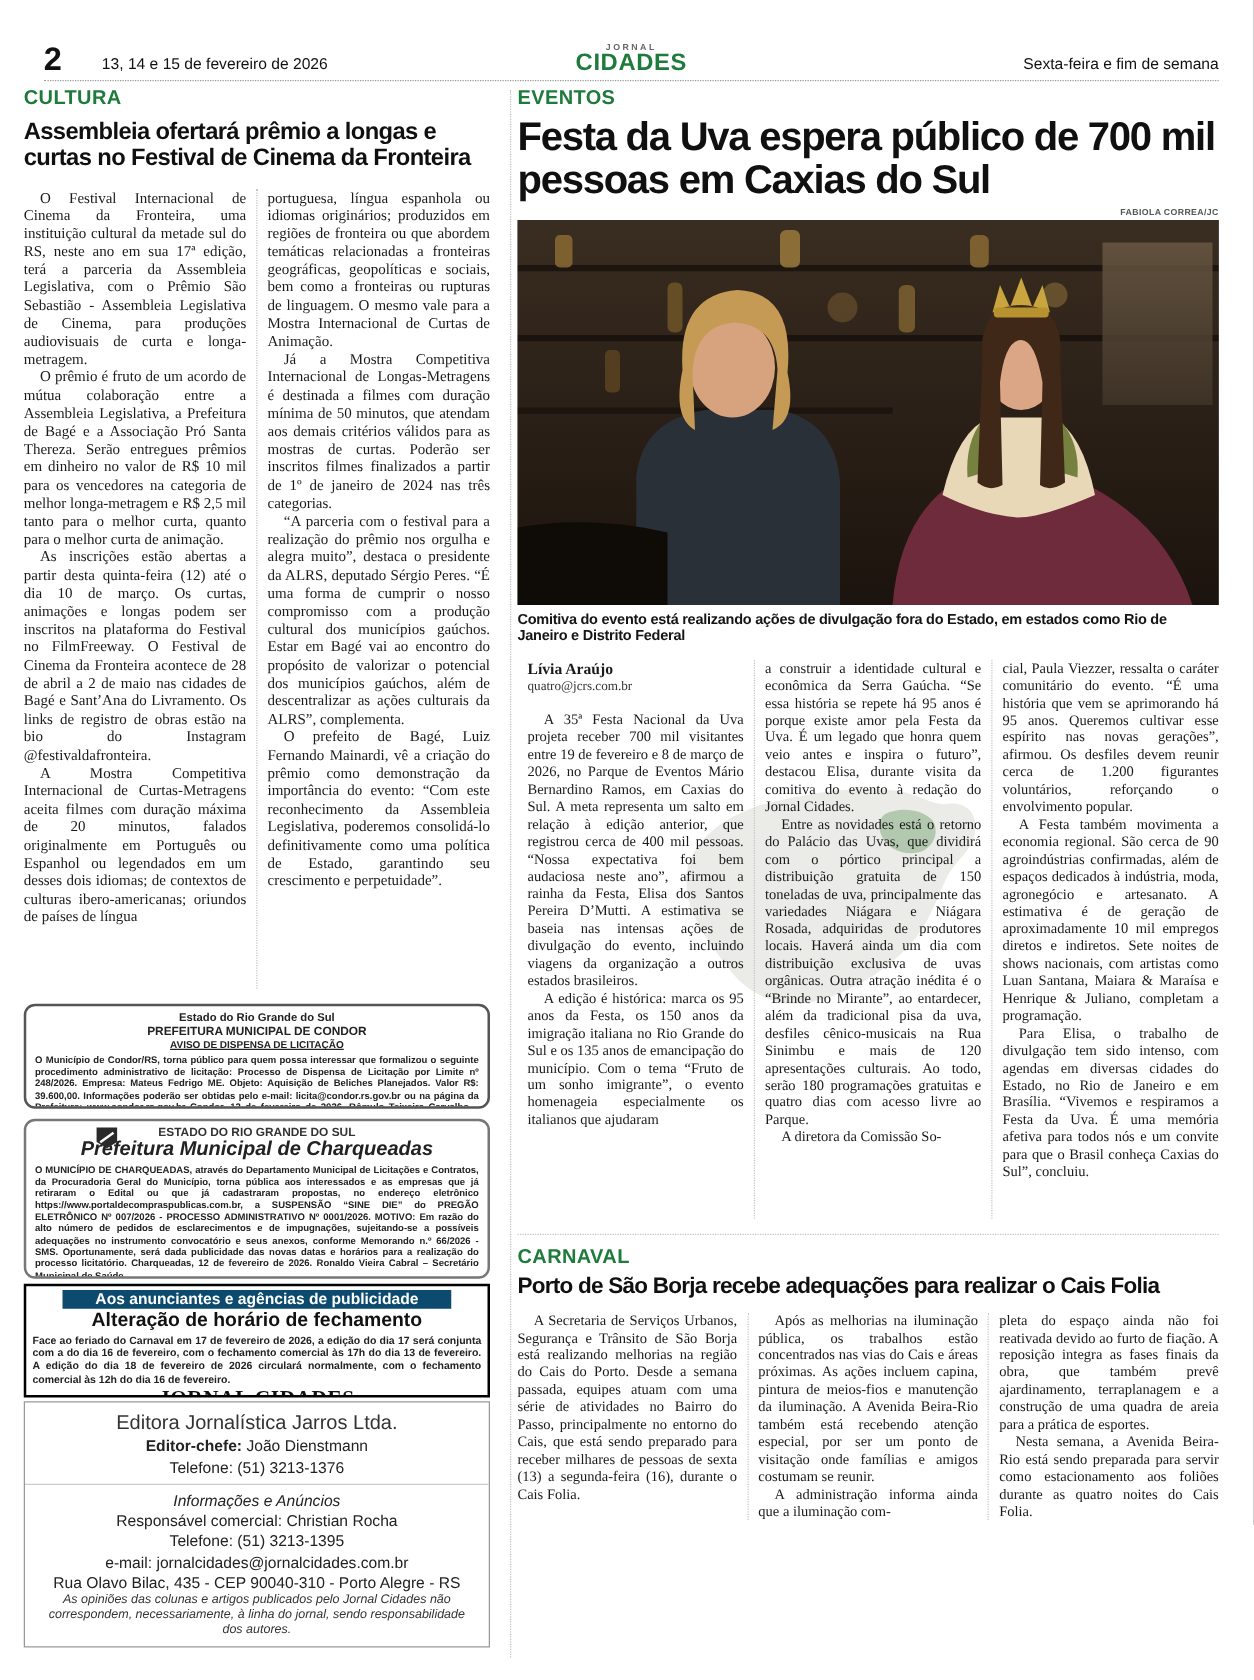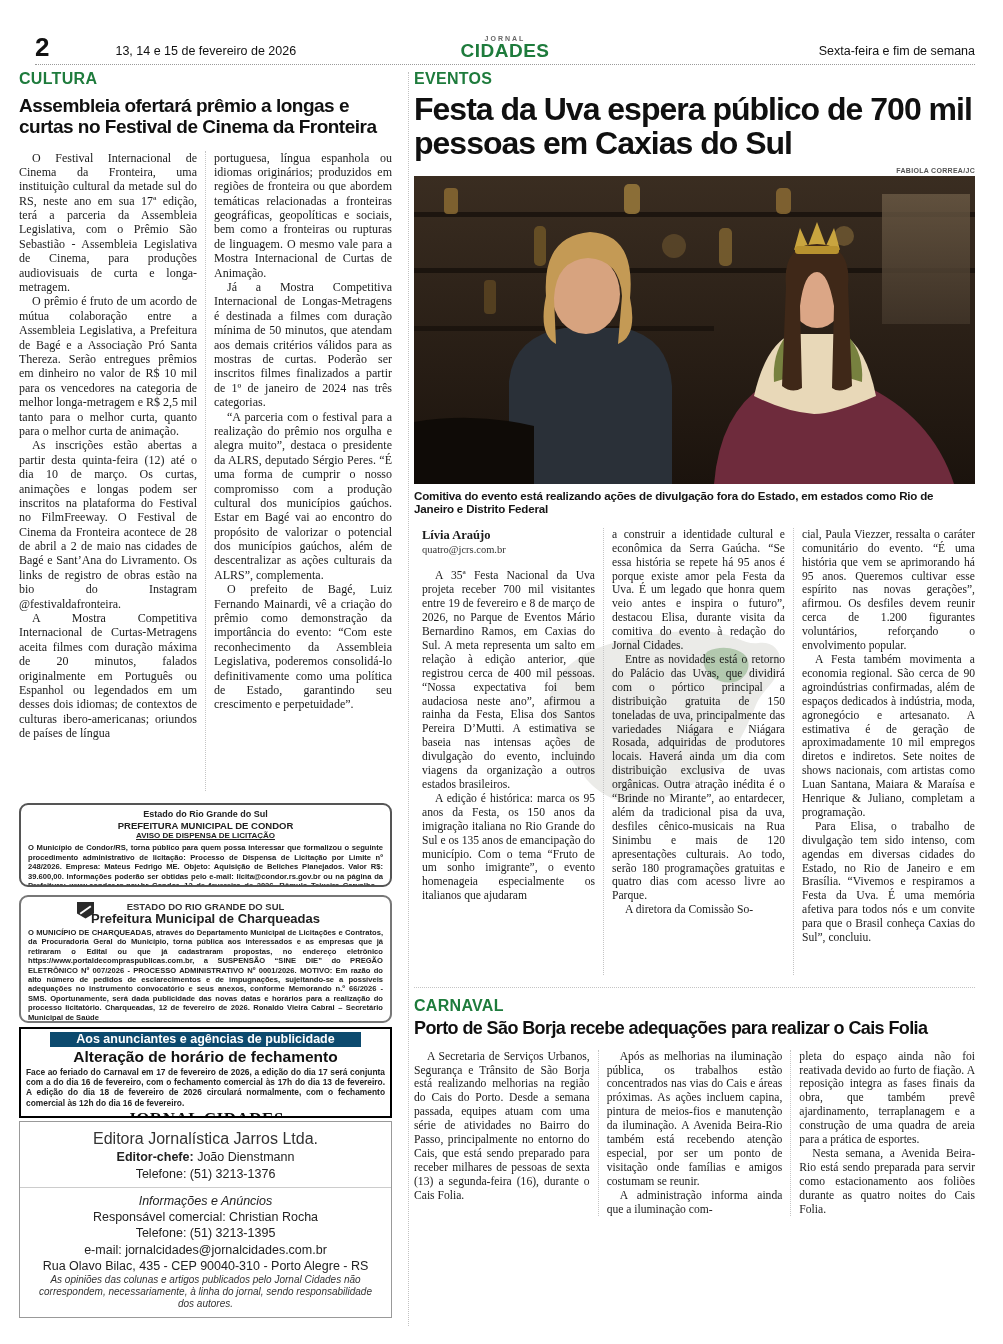--- a/index.html
+++ b/index.html
@@ -2,21 +2,21 @@
 <html lang="pt"><head>
 <meta charset="utf-8">
 <style>
   html,body{margin:0;padding:0;background:#888;}
   .page{position:relative;width:1003px;height:1344px;background:#fff;margin:0 auto;
         overflow:hidden;font-family:"Liberation Sans",sans-serif;color:#111;}
   
   .pg-header{position:absolute;left:35px;right:28px;top:22px;height:36px;
              border-bottom:1px dotted #9a9a9a;display:flex;align-items:flex-end;padding-bottom:6px;}
   .pg-num{font-size:26px;font-weight:bold;line-height:.8;}
-  .pg-date{font-size:12.5px;margin-left:66px;}
+  .pg-date{font-size:12.5px;margin-left:32px;}
   .masthead{position:absolute;left:0;right:0;text-align:center;bottom:4px;}
   .masthead .top{font-size:7px;letter-spacing:2px;color:#666;font-weight:bold;}
   .masthead .main{font-size:19px;font-weight:800;color:#1e7b3c;letter-spacing:.5px;line-height:.95;}
   .pg-right{margin-left:auto;font-size:12.5px;}
   .vrule{position:absolute;left:408px;top:72px;bottom:18px;border-left:1px dotted #c2c2c2;}
   
   .kicker{color:#1e7b3c;font-size:16px;font-weight:800;letter-spacing:.3px;}
   .headline{font-weight:800;color:#101010;}
   .bodycols{display:flex;align-items:stretch;}
   .bcol{flex:1 1 0;padding:0 8px;}
@@ -34,21 +34,21 @@
   .legalbox{border:2px solid #555;border-radius:9px;padding:4px 7px;margin-top:12px;
             font-size:7.6px;line-height:1.24;color:#222;overflow:hidden;}
   .legalbox .c{text-align:center;font-weight:bold;}
   .legalbox .t1{font-size:9px;}
   .legalbox .t2{font-size:9.5px;}
   .legalbox .t3{font-size:8px;text-decoration:underline;}
   .legalbox .body{text-align:justify;font-weight:600;margin-top:2px;}
   .box-condor{height:72px;}
   .box-charq{height:116px;border-color:#777;position:relative;margin-top:8px;}
   .box-charq .t1{font-size:9.5px;color:#333;}
-  .box-charq .t2{font-size:13px;line-height:1.05;}
+  .box-charq .t2{font-size:16px;line-height:1.05;font-style:italic;}
   .crest{position:absolute;left:56px;top:5px;width:17px;height:17px;background:#2a2a2a;
          clip-path:polygon(0 0,100% 0,100% 70%,50% 100%,0 70%);}
   .crest:after{content:"";position:absolute;left:2px;top:7px;width:13px;height:2px;background:#fff;transform:rotate(-35deg);}
   
   .adbox{border:2px solid #000;margin-top:4px;height:84px;overflow:hidden;padding:3px 5px 0;}
   .adbox .bar{background:#0c4a6e;color:#fff;text-align:center;font-weight:bold;font-size:12.5px;
               line-height:1.25;margin:0 24px;}
   .adbox .title{text-align:center;font-weight:bold;font-size:15.5px;line-height:1.15;margin-top:1px;}
   .adbox .body{font-size:8.4px;line-height:1.22;text-align:justify;font-weight:600;color:#222;margin-top:1px;}
   .adbox .logo{text-align:center;font-family:"Liberation Serif",serif;font-weight:bold;

